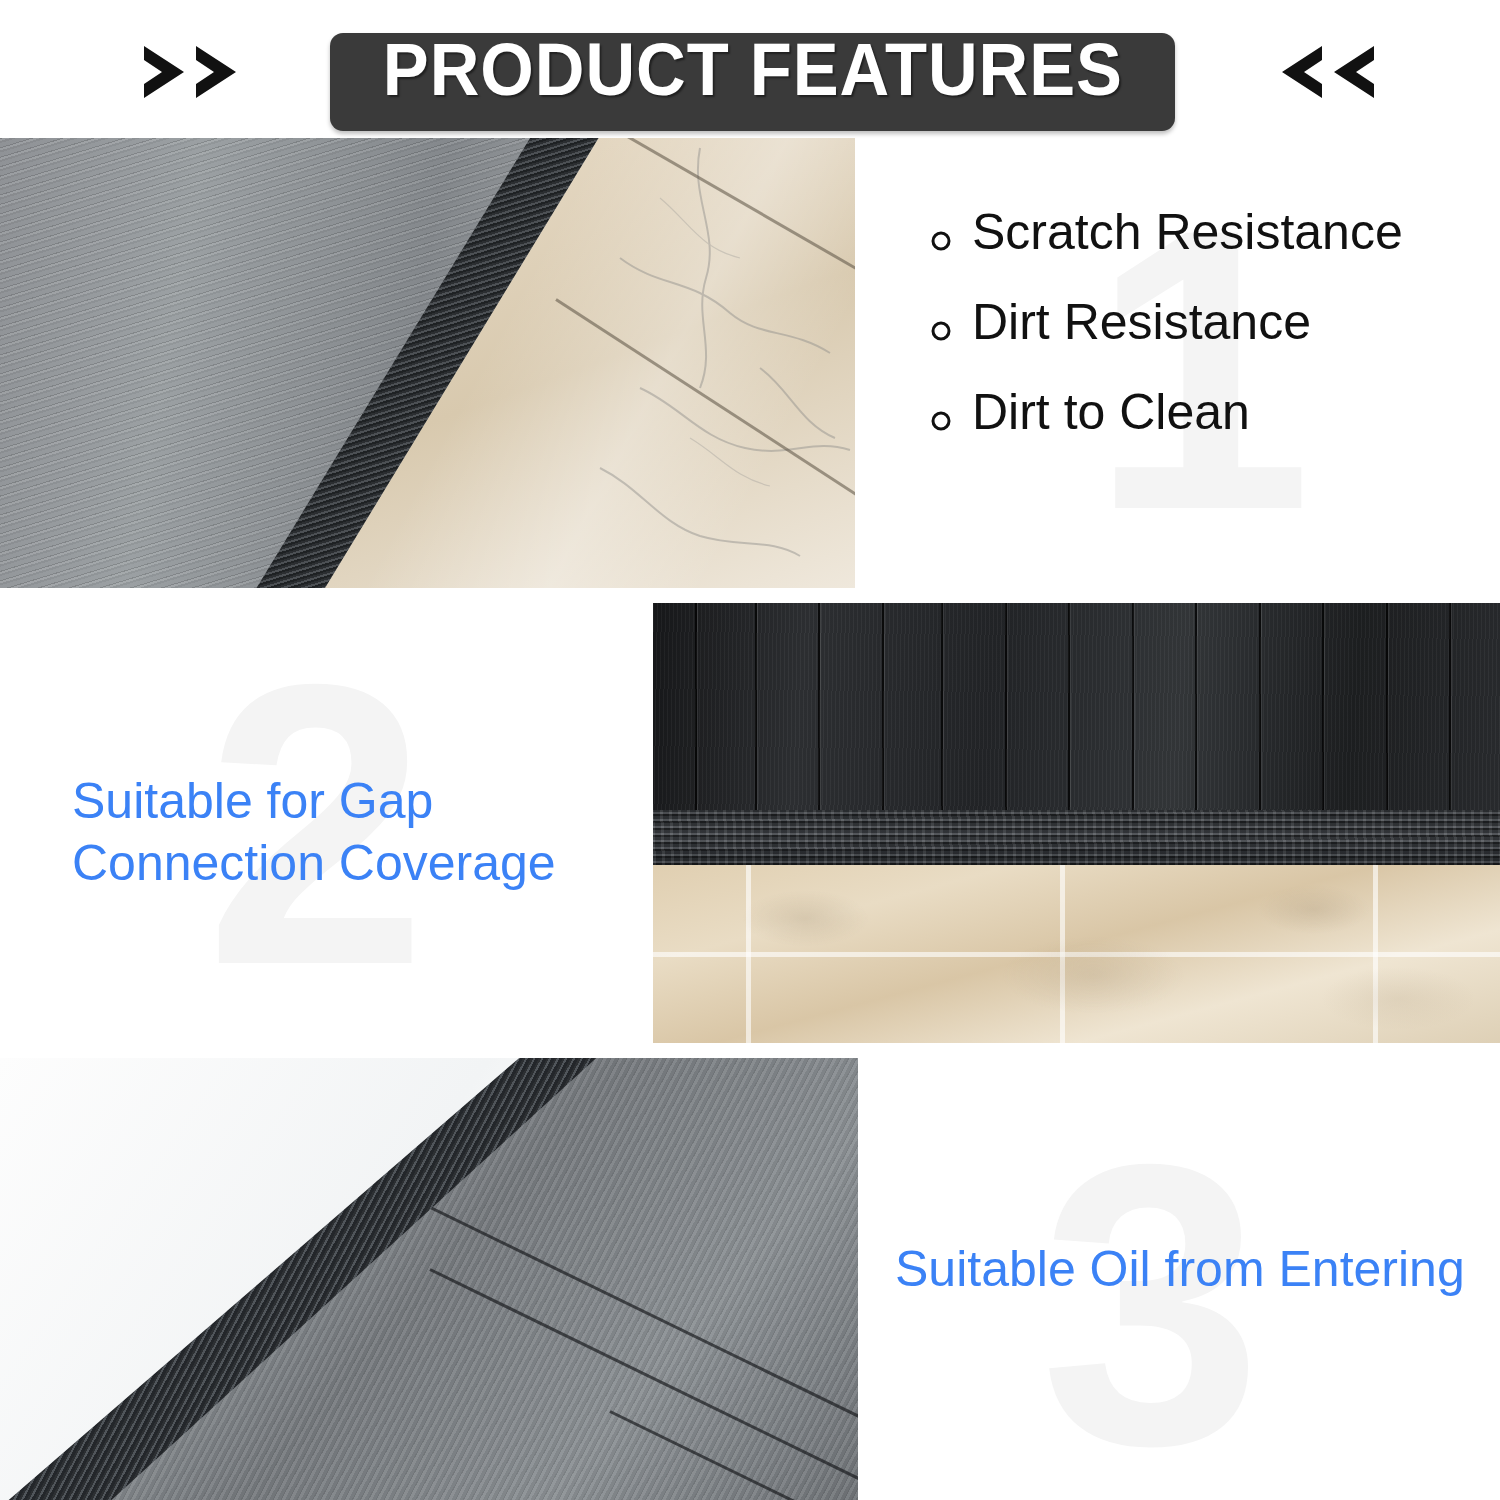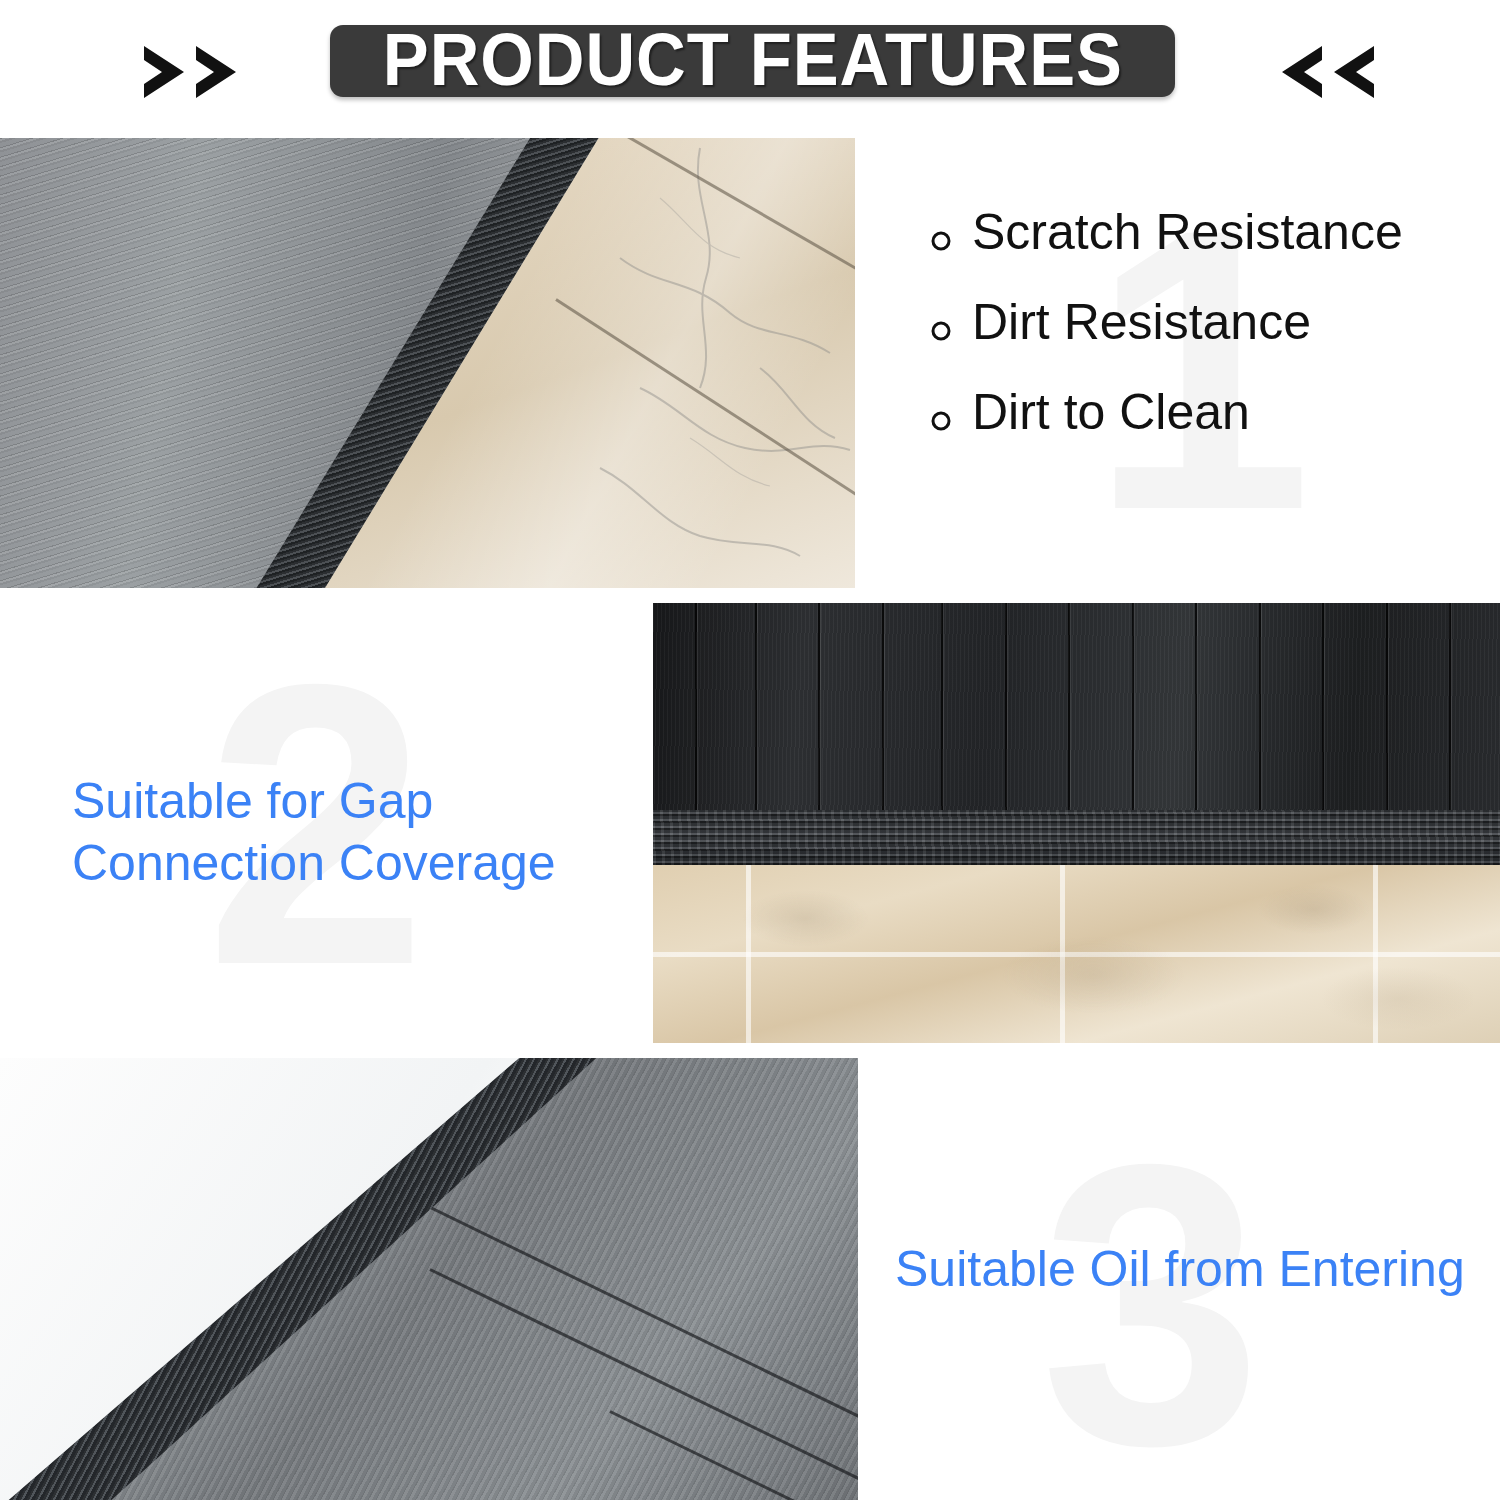--- a/index.html
+++ b/index.html
@@ -18,26 +18,26 @@
     position:absolute; top:44px;
     font-size:66px; line-height:56px; font-weight:bold;
     color:#0d0d0d; letter-spacing:-6px;
     font-family:"DejaVu Sans", sans-serif;
   }
   .chev-left  { left:140px; }
   .chev-right { left:1272px; }
   .chev svg { display:block; }
 
   .title-badge {
-    position:absolute; left:330px; top:25px;
-    width:845px; height:72px;
+    position:absolute; left:330px; top:33px;
+    width:845px; height:98px;
     background:#3a3a3a;
     border-radius:13px;
     box-shadow:0 3px 4px rgba(0,0,0,.25);
-    display:flex; align-items:flex-end; justify-content:center;
+    display:flex; align-items:flex-start; justify-content:center;
   }
   .title-badge span {
     color:#ffffff;
     font-family:"Liberation Sans Narrow","Liberation Sans", sans-serif;
     font-weight:bold;
     font-size:74px;
     line-height:74px;
     letter-spacing:1px;
     transform:scaleX(.93);
     white-space:nowrap;

